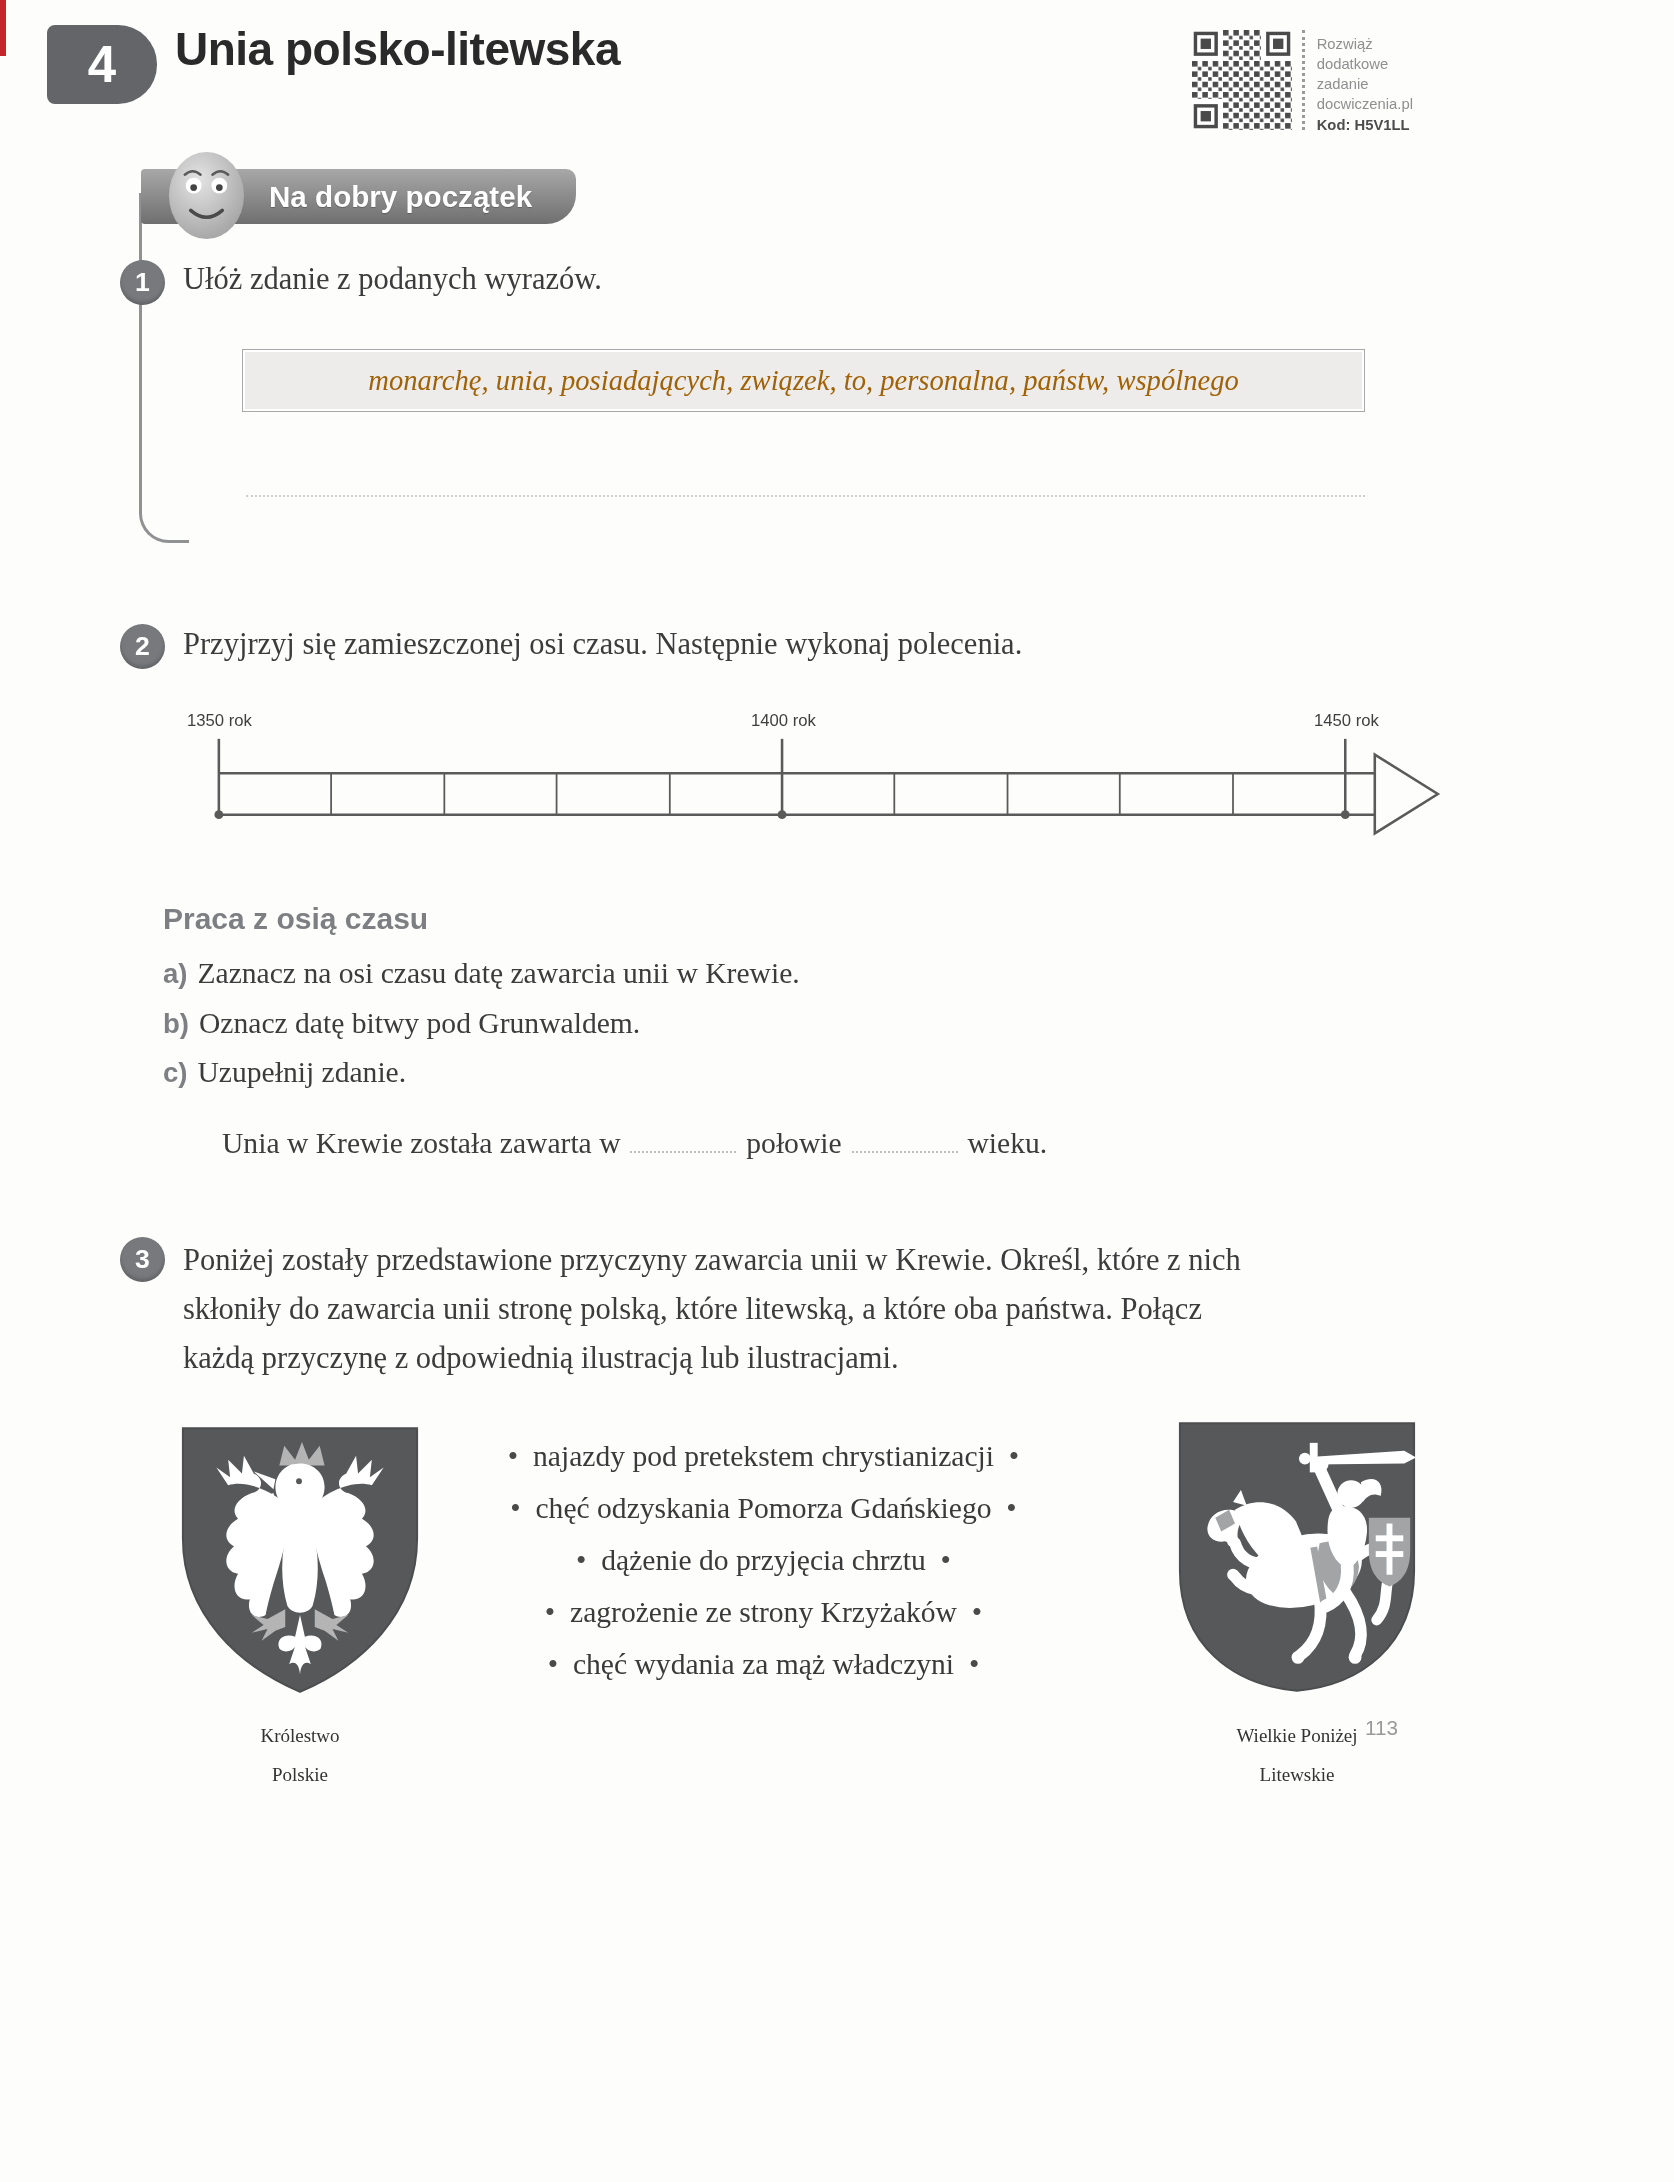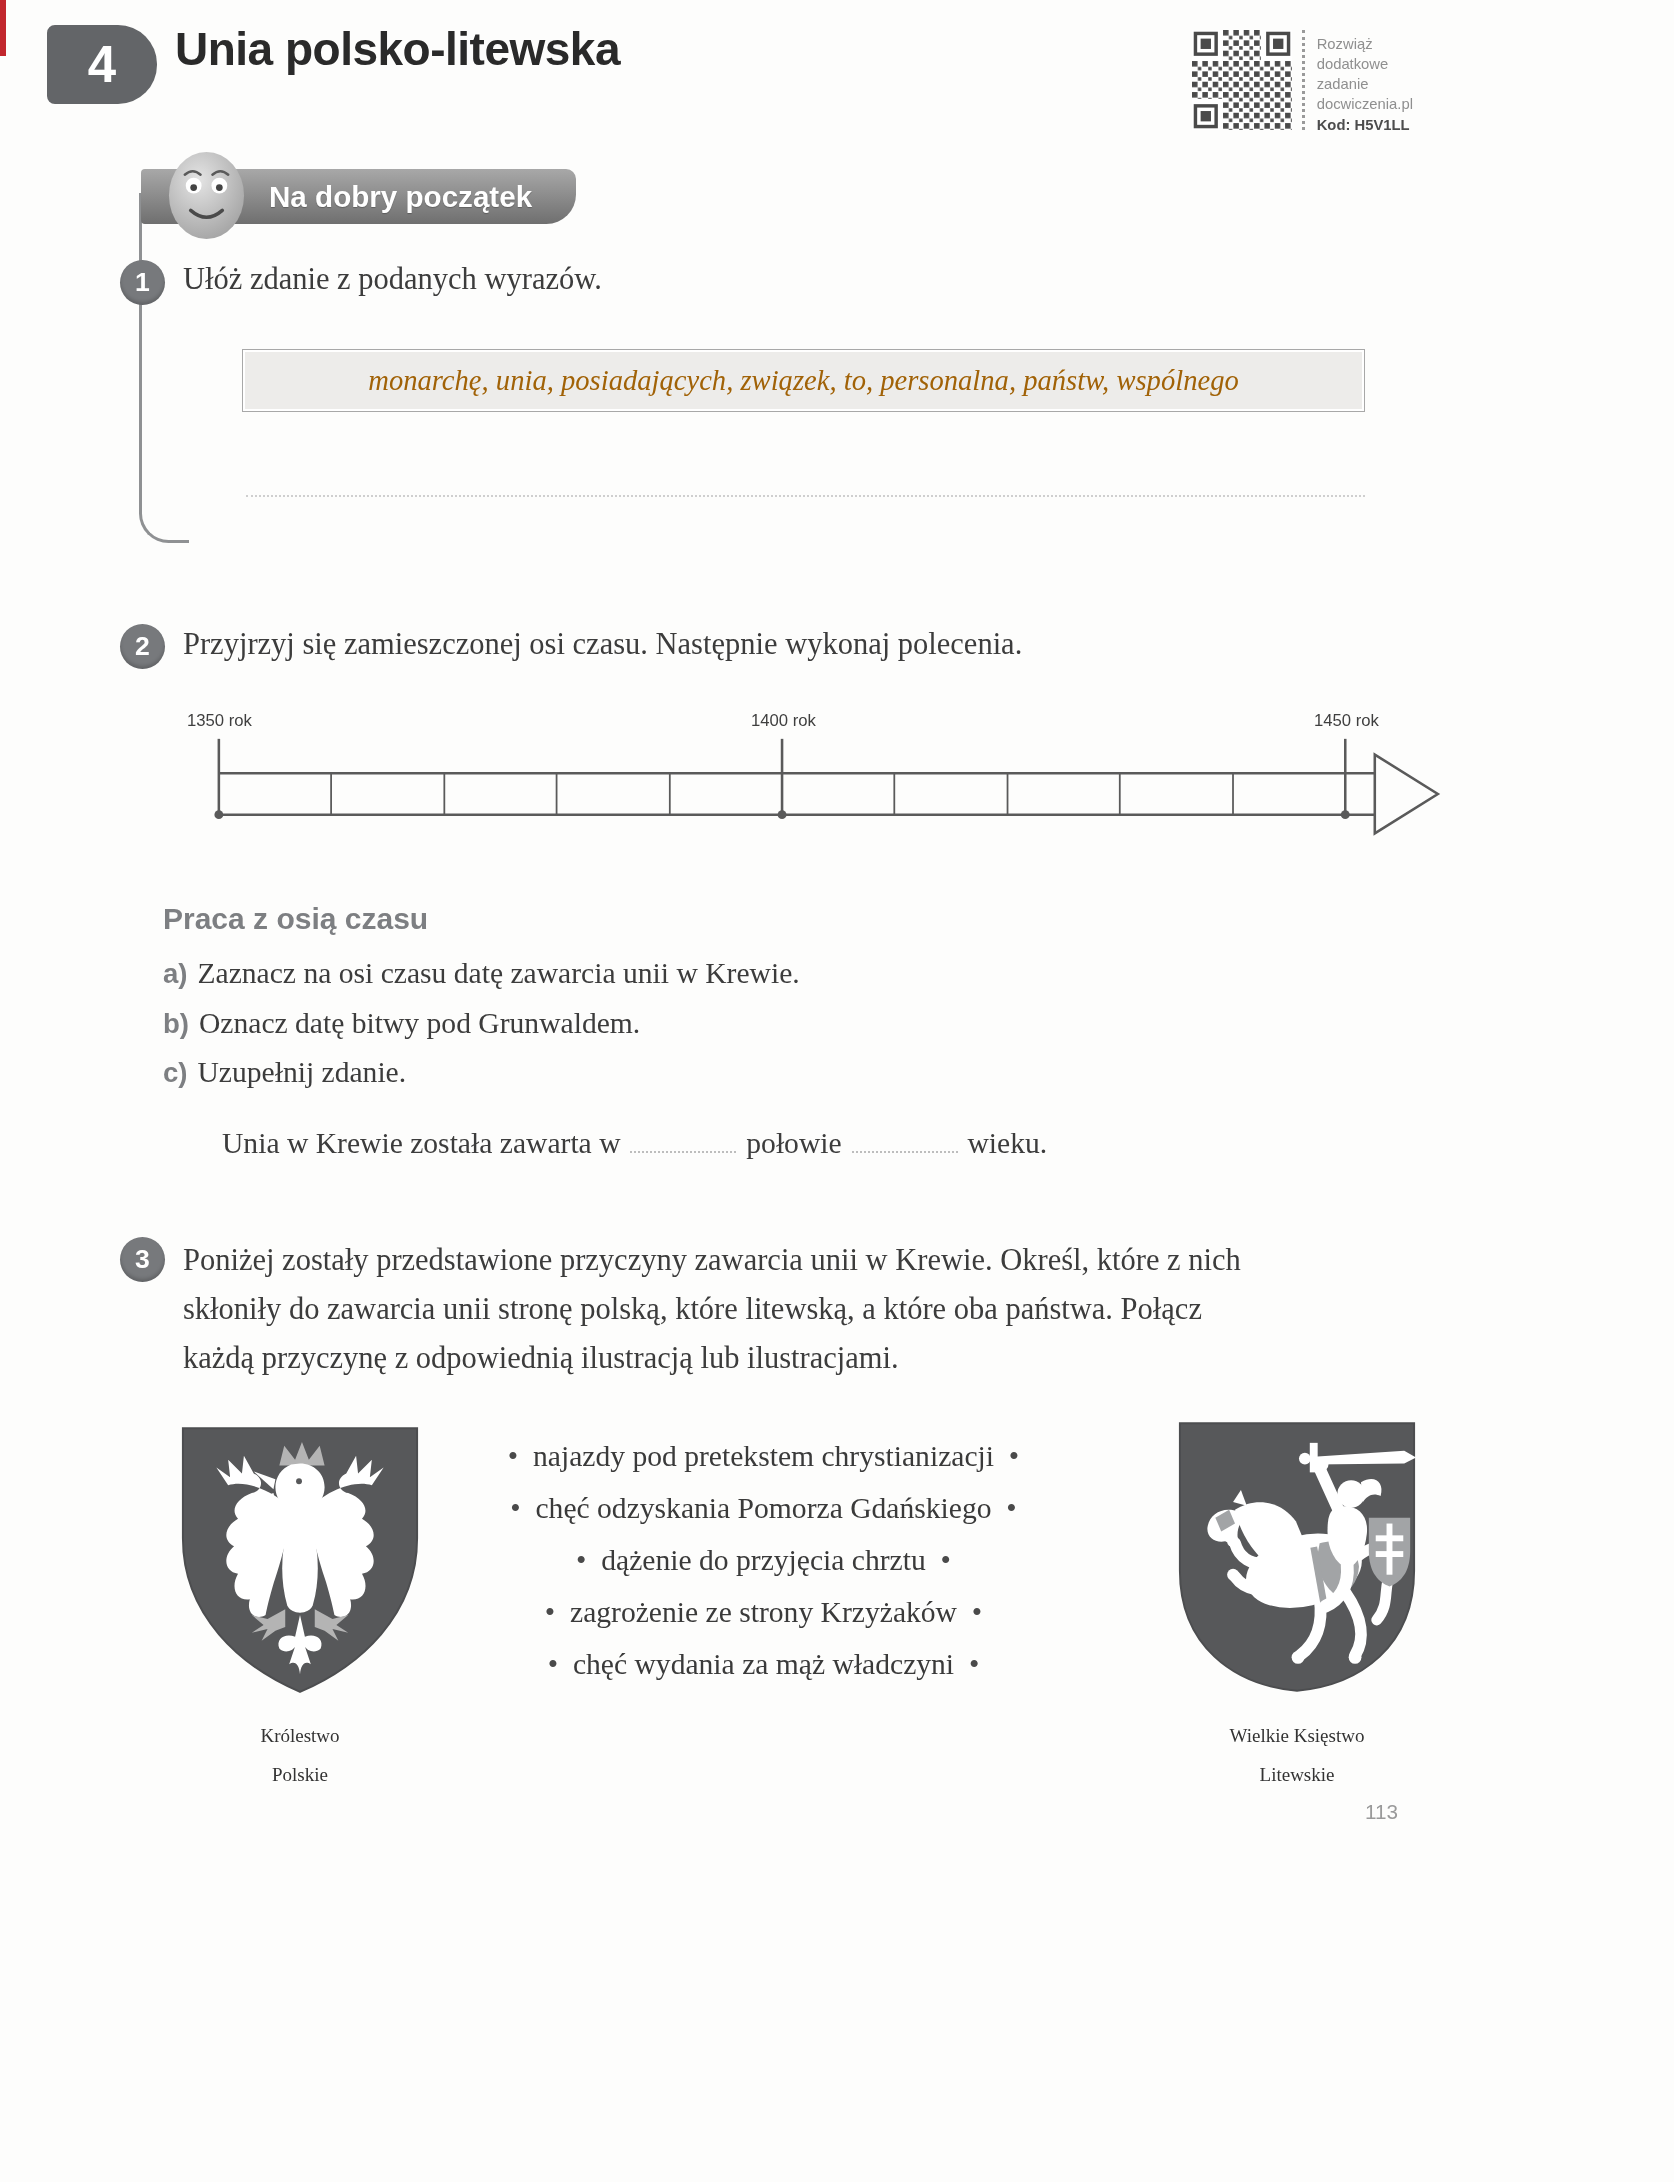--- a/index.html
+++ b/index.html
@@ -90,21 +90,21 @@
   .coat-poland{left:177px;top:1422px;height:276px;}
   .coat-lithuania{left:1174px;top:1417px;height:280px;}
   .reasons{left:414px;top:1430px;width:699px;text-align:center;font-size:29.6px;color:#3a3a3a;}
   .reason{height:52px;line-height:52px;white-space:nowrap;}
   .reason::before{content:"\2022\00a0\00a0";color:#4a4a4a;}
   .reason::after{content:"\00a0\00a0\2022";color:#4a4a4a;}
   .coat-caption{top:1716px;width:246px;text-align:center;font-size:19px;line-height:39px;color:#333;}
   .cap-left{left:177px;} .cap-right{left:1174px;}
 
   .page-number{
-    left:1365px;top:1800px;font-family:"Liberation Sans",sans-serif;
+    left:1365px;top:1716px;font-family:"Liberation Sans",sans-serif;
     font-size:20.7px;color:#9a9a9a;
   }
 </style>
 </head>
 <body>
 
 <div class="page">
 
   <div class="abs edge-mark"></div>
 
@@ -304,20 +304,20 @@
         <rect x="205" y="136" width="28" height="6" fill="#fff"></rect>
       </g>
     </g>
   </svg>
 
   <div class="abs coat-caption cap-left">
     <div>Królestwo</div>
     <div>Polskie</div>
   </div>
   <div class="abs coat-caption cap-right">
-    <div>Wielkie Księstwo</div>
+    <div>Wielkie Poniżej</div>
     <div>Litewskie</div>
   </div>
 
   <div class="abs page-number">113</div>
 
 </div>
 
 
 </body></html>

